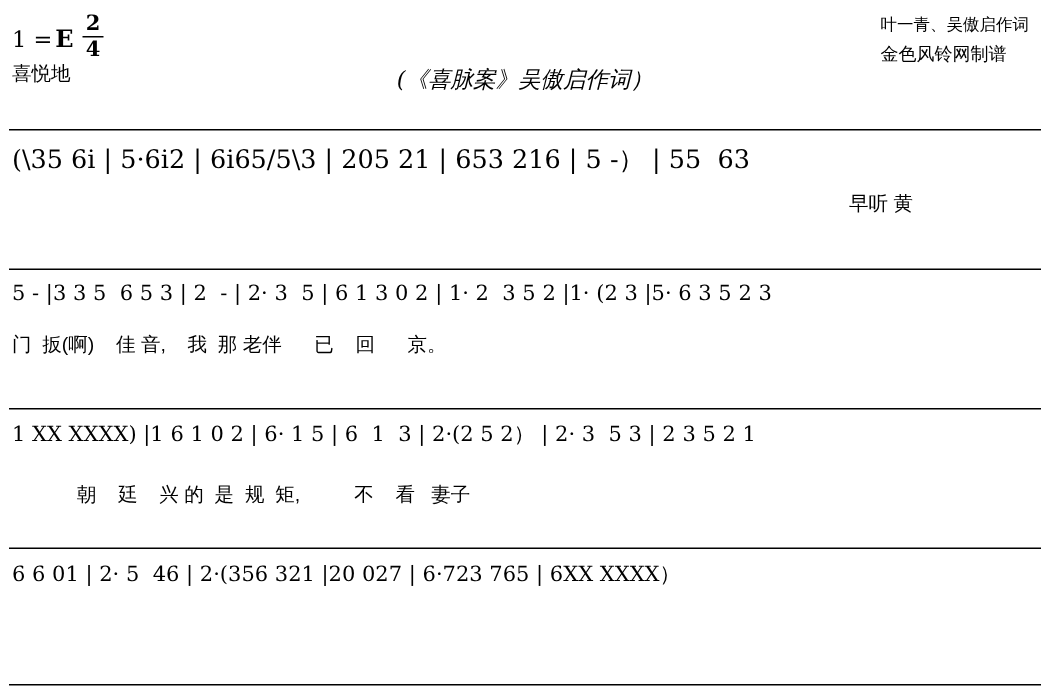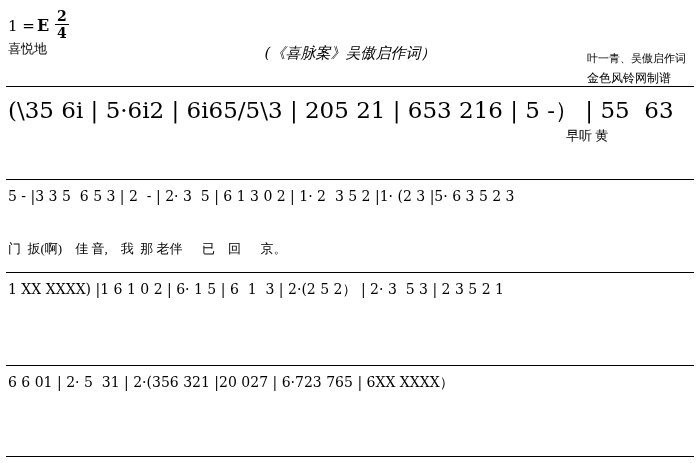--- a/index.html
+++ b/index.html
@@ -74,21 +74,20 @@
   }
 
   .credits {
     position: absolute;
     right: 14px;
     top: 8px;
     text-align: left;
     font-size: 11px;
     line-height: 1.55;
     font-family: "DejaVu Sans", sans-serif;
-    margin-top: 42px;
   }
   .credits div { white-space: pre; }
   .credits .c3 { font-size: 12px; padding-top: 2px; }
 
   
   .system {
     position: relative;
     margin: 0 6px;
     border-top: 1.4px solid #000;
     height: 92px;
@@ -101,26 +100,26 @@
     font-size: 14px;
     letter-spacing: 0px;
     white-space: pre;
   }
   .system .lyrics {
     position: absolute;
     left: 2px;
     top: 46px;
     font-size: 13px;
     white-space: pre;
-    font-family: Liberation Serif, serif;
+    font-family: Liberation Sans, sans-serif;
   }
-  .sys1 .notes { font-size: 23px; }
+  .sys1 .notes { font-size: 17px; }
   .sys1 .lyrics { left: 560px; top: 40px; }
 
-  .sys2 .lyrics { top: 60px; }
+  .sys2 .lyrics { top: 41px; }
   .sys3 .lyrics { top: 48px; }
   .sys4 .lyrics { top: 48px; }
 
   .endline {
     position: absolute;
     left: 6px; right: 6px;
     bottom: 6px;
     border-top: 1.4px solid #000;
   }
 </style>
@@ -153,19 +152,20 @@
   <div class="lyrics">早听 黄</div>
 </div>
 
 <div class="system sys2">
   <div class="notes">5 - |3 3 5  6 5 3 | 2  - | 2· 3  5 | 6 1 3 0 2 | 1· 2  3 5 2 |1· (2 3 |5· 6 3 5 2 3</div>
   <div class="lyrics">门  扳(啊)    佳 音,    我  那 老伴      已    回      京。</div>
 </div>
 
 <div class="system sys3">
   <div class="notes">1 XX XXXX) |1 6 1 0 2 | 6· 1 5 | 6  1  3 | 2·(2 5 2） | 2· 3  5 3 | 2 3 5 2 1</div>
+  <div class="lyrics">            朝    廷    兴 的  是  规  矩,          不    看   妻子</div>
 </div>
 
 <div class="system sys4">
-  <div class="notes">6 6 01 | 2· 5  31 | 2·(356 321 |20 027 | 6·723 765 | 6XX XXXX）</div>
+  <div class="notes">6 6 01 | 2· 5  46 | 2·(356 321 |20 027 | 6·723 765 | 6XX XXXX）</div>
 </div>
 
 <div class="endline"></div>
 
 </body></html>

